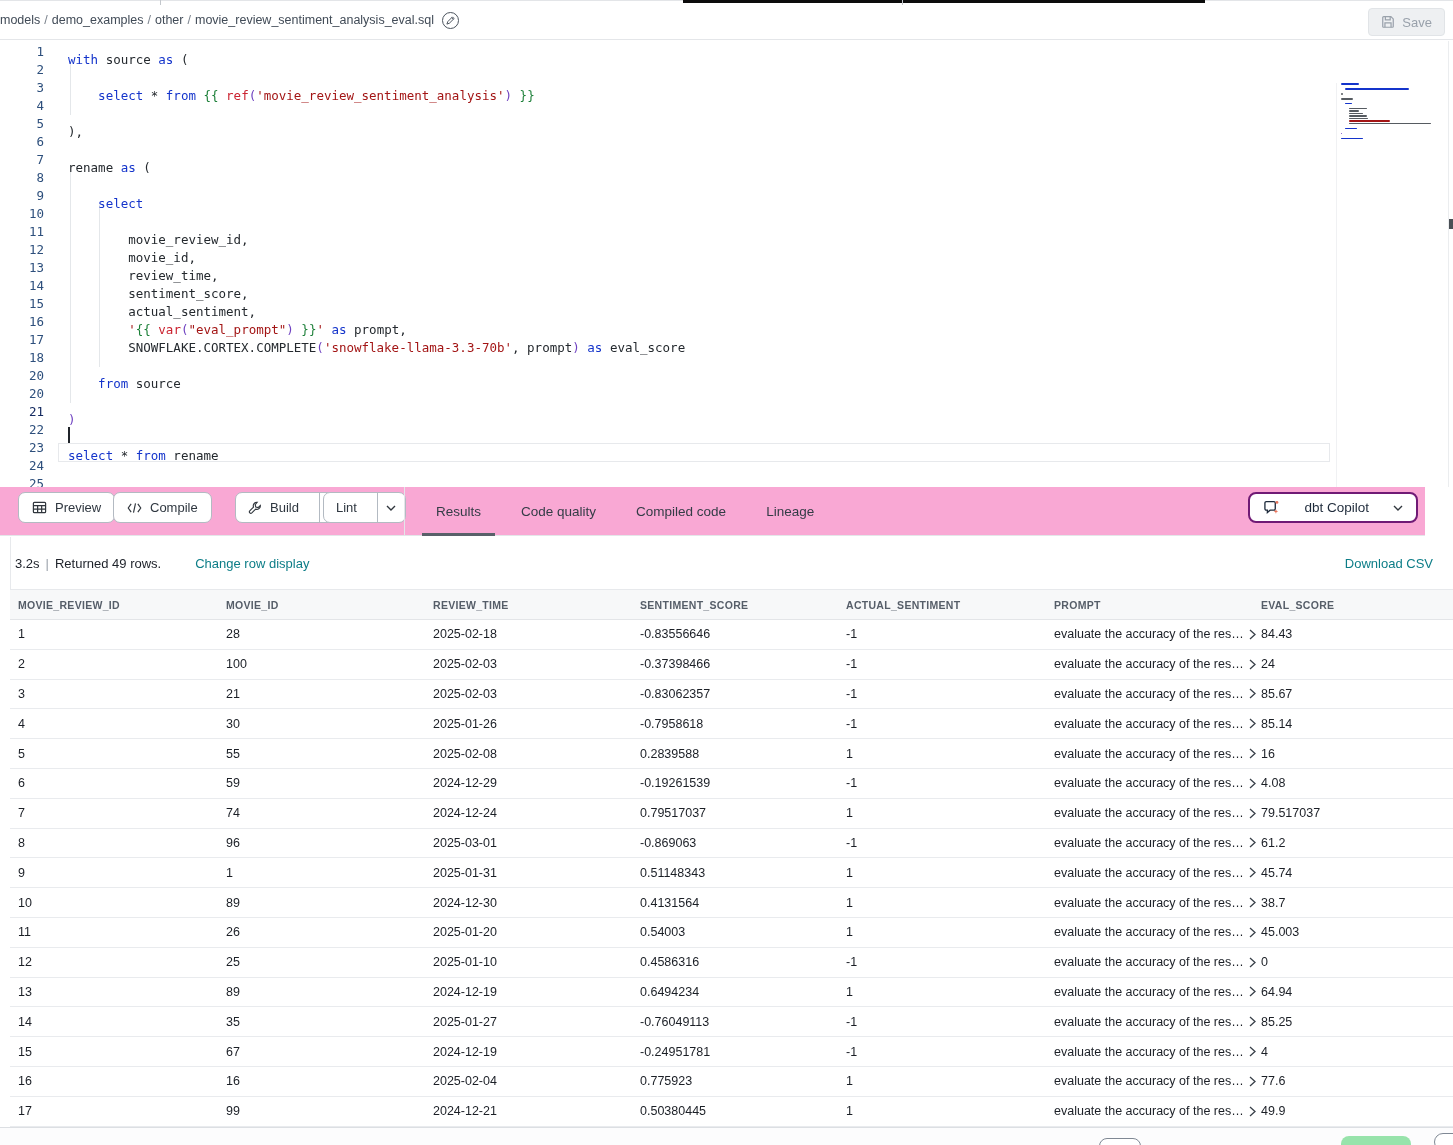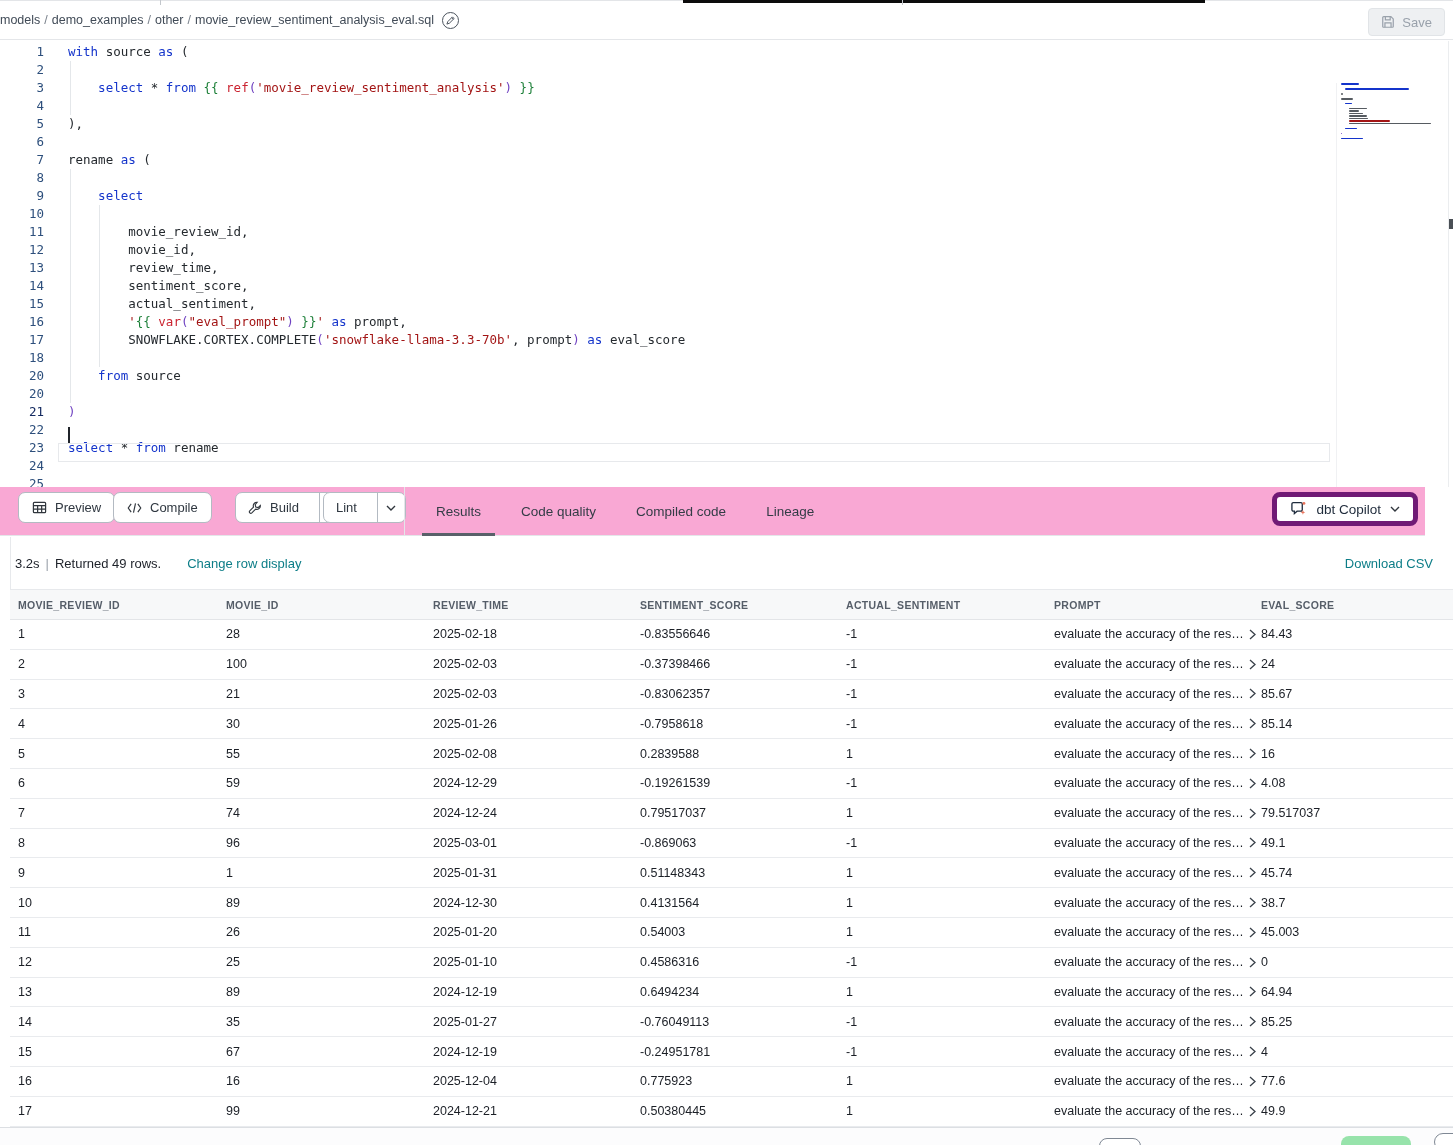--- a/index.html
+++ b/index.html
@@ -18,21 +18,21 @@
                  display:flex; align-items:center; justify-content:center; }
   .save-btn { position:absolute; right:8px; top:7px; height:28px; padding:0 12px; display:flex; align-items:center; gap:7px;
               background:#eef0f2; border:1px solid #e1e4e7; border-radius:4px; font-size:13px; color:#99a1ab; }
 
   
   .editor { position:absolute; left:0; top:41px; width:1453px; height:446px; overflow:hidden; background:#fff;
             font-family:"DejaVu Sans Mono", monospace; font-size:12.5px; }
   .gutter { position:absolute; left:0; top:2px; width:44px; text-align:right; }
   .ln-num { height:18px; line-height:18px; color:#2d4f7c; }
   .ln-num.active { color:#142a60; }
-  .code-lines { position:absolute; left:68px; top:2px; white-space:pre; }
+  .code-lines { position:absolute; left:68px; top:10px; white-space:pre; }
   .code-line { height:18px; line-height:18px; }
   .tok-k { color:#1434cb; } .tok-t { color:#24292e; } .tok-s { color:#a31515; }
   .tok-j { color:#1b7f37; } .tok-f { color:#cb2431; } .tok-p { color:#6f42c1; }
   .indent-guide { position:absolute; width:1px; background:#e4e7ea; }
   .active-line-box { position:absolute; left:58px; top:403px; width:1272px; height:19px; border:1px solid #e7e9ec; }
   .cursor-caret { position:absolute; left:68px; top:386px; width:1.5px; height:16px; background:#20242a; }
   .minimap { position:absolute; left:1336px; top:42px; width:110px; height:444px; border-left:1px solid #f0f1f3; }
   .mm-line { height:1.6px; margin-bottom:0.9px; border-radius:1px; }
   .editor-right-border { position:absolute; left:1448px; top:41px; width:1px; height:446px; background:#ebedef; }
   .vscroll-thumb { position:absolute; left:1449px; top:219px; width:4px; height:10px; background:#4a4f55; }
@@ -41,30 +41,30 @@
   .toolbar { position:absolute; left:0; top:487px; width:1425px; height:49px; background:#f9a8d4; border-bottom:1px solid #e4e6e9; }
   .tb-btn { position:absolute; top:5px; height:31px; display:flex; align-items:center; gap:8px; padding:0 13px;
             border:1px solid #b3bac2; border-radius:7px; background:#fff; font-size:13px; color:#2f3740; }
   .split { padding:0; }
   .split .seg-main { display:flex; align-items:center; gap:8px; padding:0 12px; height:100%; }
   .split .seg-chev { display:flex; align-items:center; justify-content:center; width:28px; height:100%; border-left:1px solid #b3bac2; }
   .tb-divider { position:absolute; left:404px; top:0; width:1px; height:49px; background:#e4e6e9; }
   .tabs { position:absolute; left:420px; top:0; height:49px; display:flex; align-items:center; gap:36px; padding-left:14px; }
   .tab { position:relative; height:49px; display:flex; align-items:center; font-size:13.5px; color:#333c46; padding:0 2px; }
   .tab .underline { position:absolute; left:-12px; right:-12px; bottom:0; height:3px; background:#596069; }
-  .copilot-btn { position:absolute; right:7px; top:5px; height:31px; display:flex; align-items:center; gap:9px; padding:12px 13px;
-                 border:5px solid #701a75; border-radius:8px; background:#fff; font-size:13.5px; color:#1e2a3a; }
+  .copilot-btn { position:absolute; right:7px; top:5px; height:31px; display:flex; align-items:center; gap:24px; padding:12px 13px;
+                 border:2px solid #701a75; border-radius:8px; background:#fff; font-size:13.5px; color:#1e2a3a; }
 
   
   .results-left-border { position:absolute; left:10px; top:537px; width:1px; height:590px; background:#e7e9ec; }
   .status-row { position:absolute; left:11px; top:537px; width:1442px; height:52px; display:flex; align-items:center; font-size:13px; }
   .status-summary { margin-left:4px; color:#1d2129; }
   .status-summary .bar-sep { color:#9aa1aa; padding:0 6px; }
   .link { color:#0c7d87; cursor:pointer; }
-  .change-display { margin-left:26px; }
+  .change-display { margin-left:34px; }
   .download-csv { position:absolute; right:20px; top:0; height:52px; display:flex; align-items:center; }
 
   
   .grid { position:absolute; left:10px; top:589px; width:1443px; }
   .grid-header, .grid-row { display:grid; grid-template-columns:208px 207px 207px 206px 208px 207px 1fr; }
   .grid-header { height:31px; background:#f7f8f9; border-top:1px solid #e7e9ec; border-bottom:1px solid #e3e5e8; }
   .grid-header > div { display:flex; align-items:center; padding-left:8px; font-size:10.5px; font-weight:bold;
                        letter-spacing:0.3px; color:#565e69; }
   .grid-row { height:29.8px; border-bottom:1px solid #e9ebee; background:#fff; }
   .grid-row > div { display:flex; align-items:center; padding-left:8px; font-size:12.5px; color:#1b1f26; }
@@ -391,21 +391,21 @@
           <div>-0.869063</div>
           <div>-1</div>
           <div class="prompt-cell">
             <span>evaluate the accuracy of the res…</span>
             <span class="prompt-chevron">
               <svg width="7" height="11" viewBox="0 0 7 11" fill="none" stroke="#394049" stroke-width="1.3">
                 <path d="M1 1 L6 5.5 L1 10"></path>
               </svg>
             </span>
           </div>
-          <div>49.1</div>
+          <div>61.2</div>
         </div>
         <div class="grid-row">
           <div>9</div>
           <div>1</div>
           <div>2025-01-31</div>
           <div>0.51148343</div>
           <div>1</div>
           <div class="prompt-cell">
             <span>evaluate the accuracy of the res…</span>
             <span class="prompt-chevron">
@@ -508,21 +508,21 @@
               <svg width="7" height="11" viewBox="0 0 7 11" fill="none" stroke="#394049" stroke-width="1.3">
                 <path d="M1 1 L6 5.5 L1 10"></path>
               </svg>
             </span>
           </div>
           <div>4</div>
         </div>
         <div class="grid-row">
           <div>16</div>
           <div>16</div>
-          <div>2025-12-04</div>
+          <div>2025-02-04</div>
           <div>0.775923</div>
           <div>1</div>
           <div class="prompt-cell">
             <span>evaluate the accuracy of the res…</span>
             <span class="prompt-chevron">
               <svg width="7" height="11" viewBox="0 0 7 11" fill="none" stroke="#394049" stroke-width="1.3">
                 <path d="M1 1 L6 5.5 L1 10"></path>
               </svg>
             </span>
           </div>

